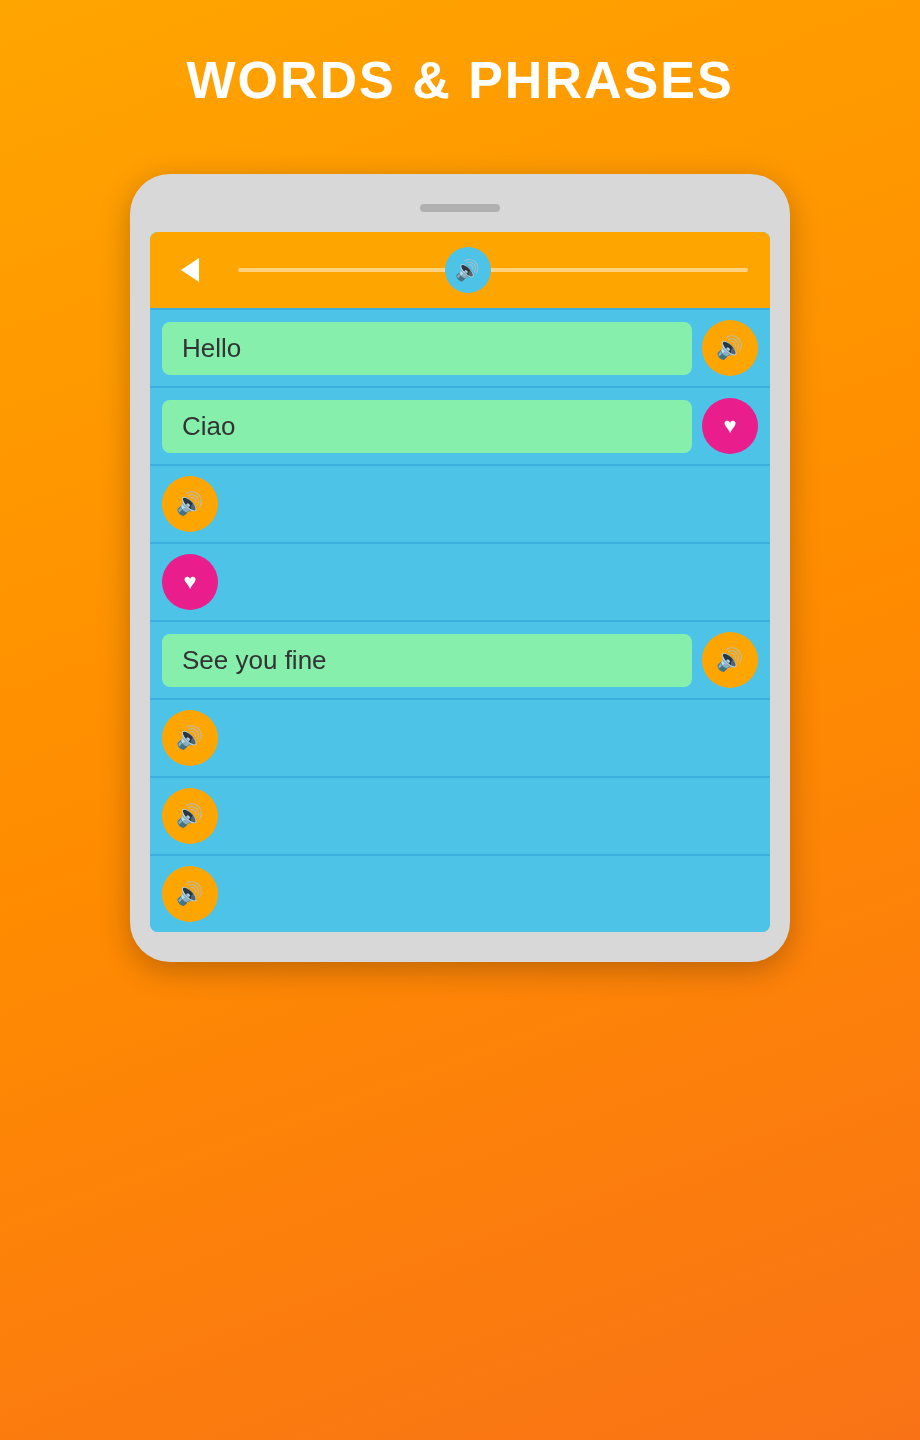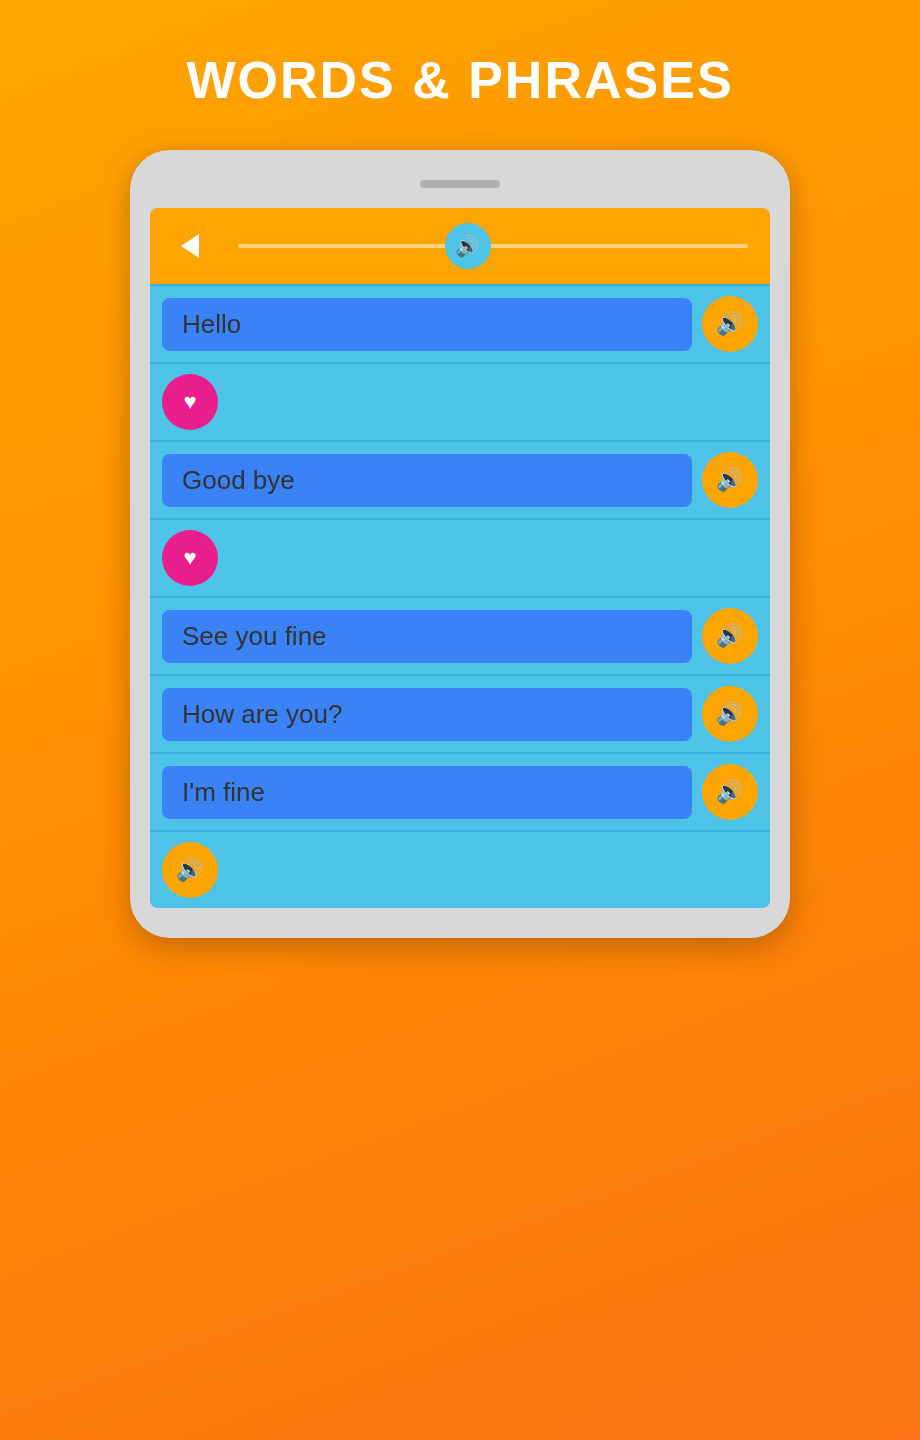--- a/index.html
+++ b/index.html
@@ -13,21 +13,21 @@
       align-items: center;
       font-family: Arial, sans-serif;
       overflow: hidden;
     }
 
     .page-title {
       color: white;
       font-size: 52px;
       font-weight: 900;
       margin-top: 50px;
-      margin-bottom: 40px;
+      margin-bottom: 64px;
       letter-spacing: 2px;
     }
 
     .tablet-frame {
       width: 660px;
       background: #d8d8d8;
       border-radius: 40px;
       padding: 30px 20px 30px 20px;
       box-shadow: 0 8px 30px rgba(0,0,0,0.25);
       display: flex;
@@ -121,21 +121,21 @@
       display: flex;
       align-items: center;
       background: #4DC3E8;
       padding: 10px 12px;
       gap: 10px;
       border-top: 2px solid #3aafe0;
     }
 
     .word-box {
       flex: 1;
-      background: #3b82f6;
+      background: #86efac;
       border-radius: 8px;
       padding: 11px 20px;
       font-size: 26px;
       color: #333;
       font-weight: 400;
     }
 
     .action-btn {
       width: 56px;
       height: 56px;
@@ -189,49 +189,47 @@
     </div>
 
     <div id="word-list">
         <div class="word-row">
           <div class="word-box">Hello</div>
           <div class="action-btn sound">
             <span class="speaker">🔊</span>
           </div>
         </div>
         <div class="word-row">
+          <div class="word-box">Ciao</div>
           <div class="action-btn heart">
             <span class="heart">♥</span>
           </div>
         </div>
         <div class="word-row">
-          <div class="word-box">Good bye</div>
           <div class="action-btn sound">
             <span class="speaker">🔊</span>
           </div>
         </div>
         <div class="word-row">
           <div class="action-btn heart">
             <span class="heart">♥</span>
           </div>
         </div>
         <div class="word-row">
           <div class="word-box">See you fine</div>
           <div class="action-btn sound">
             <span class="speaker">🔊</span>
           </div>
         </div>
         <div class="word-row">
-          <div class="word-box">How are you?</div>
-          <div class="action-btn sound">
-            <span class="speaker">🔊</span>
-          </div>
-        </div>
-        <div class="word-row">
-          <div class="word-box">I'm fine</div>
+          <div class="action-btn sound">
+            <span class="speaker">🔊</span>
+          </div>
+        </div>
+        <div class="word-row">
           <div class="action-btn sound">
             <span class="speaker">🔊</span>
           </div>
         </div>
         <div class="word-row">
           <div class="action-btn sound">
             <span class="speaker">🔊</span>
           </div>
         </div>
       </div>

